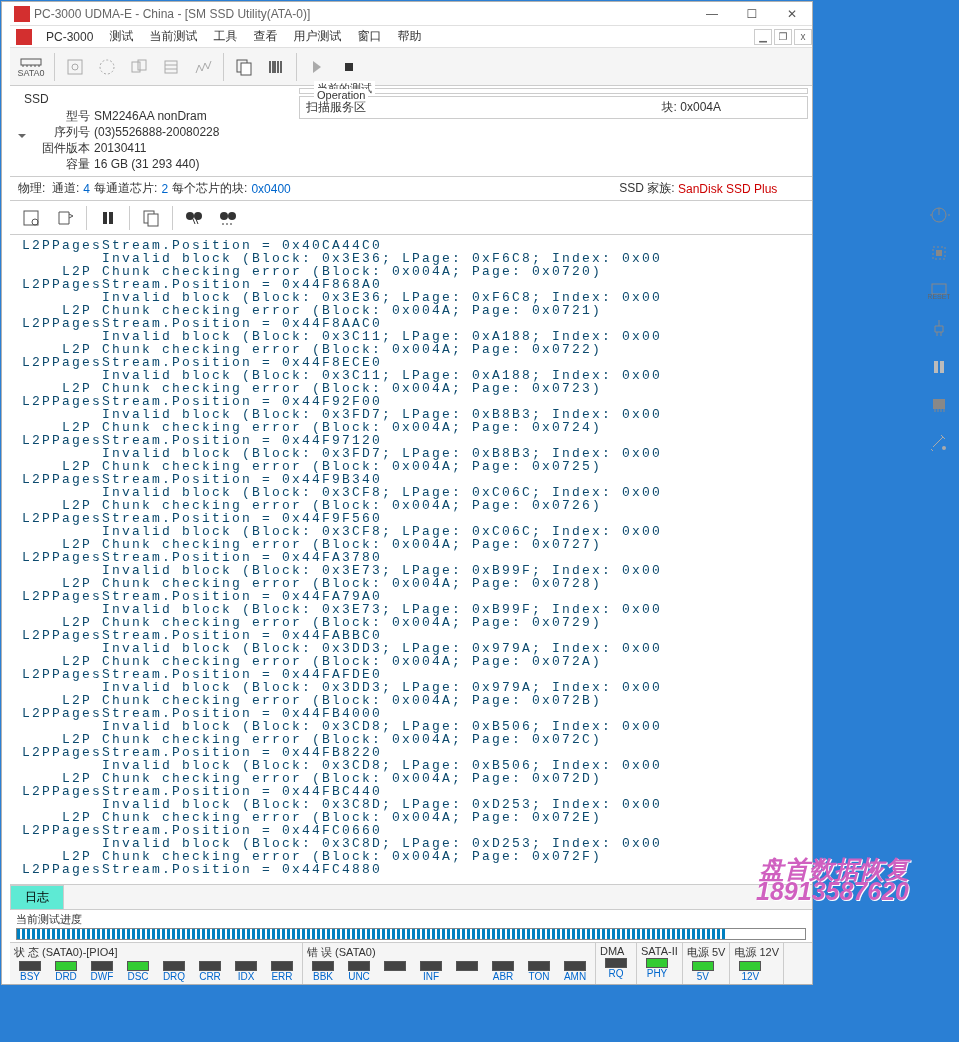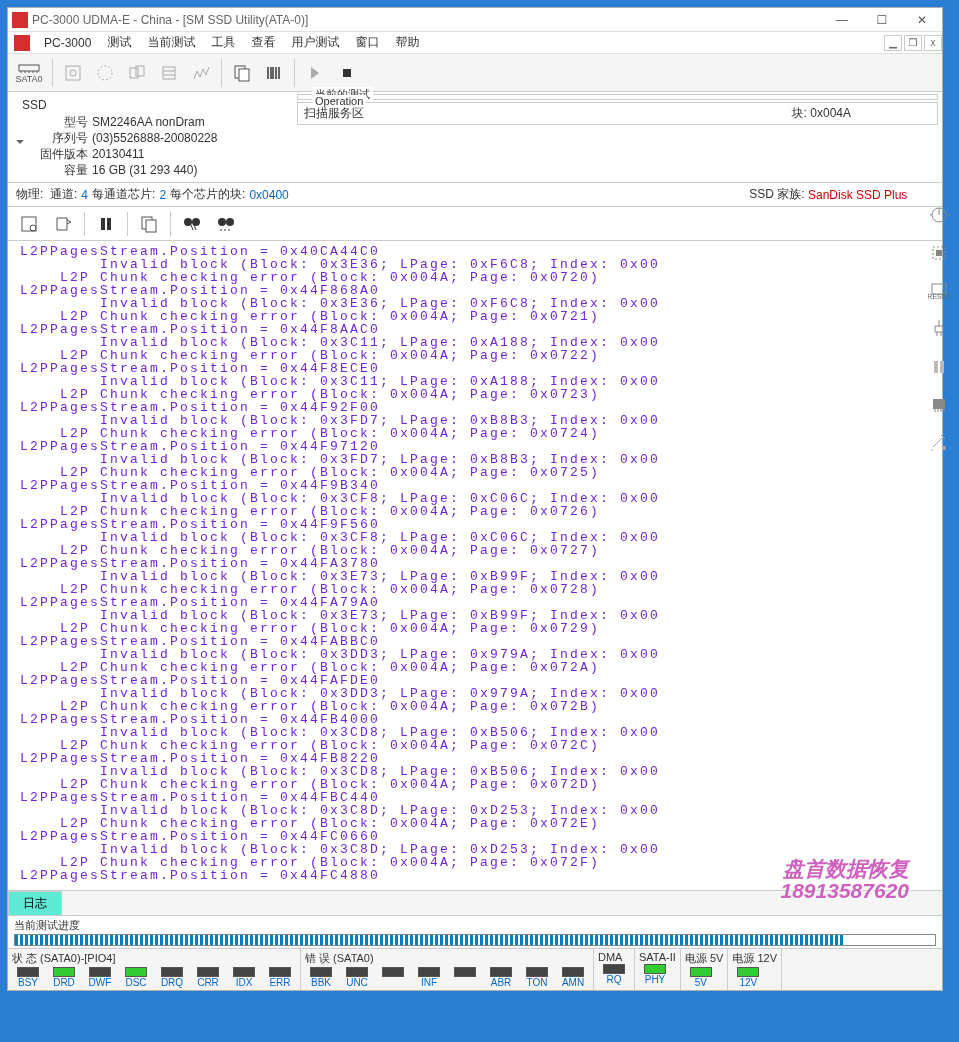--- a/index.html
+++ b/index.html
@@ -1,17 +1,17 @@
 <!DOCTYPE html>
 <html><head>
 <meta charset="utf-8">
 <style>
 * { margin: 0; padding: 0; box-sizing: border-box; font-family: "Microsoft YaHei", Tahoma, sans-serif; }
 body { background: #2a7fd4; width: 959px; height: 1042px; overflow: hidden; font-size: 12px; }
-.window { background: #fff; border: 1px solid #b0b0b0; width: 936px; margin: 7px; }
+.window { background: #fff; border: 1px solid #b0b0b0; width: 812px; margin: 1px; padding-left: 8px; }
 .titlebar { display: flex; align-items: center; height: 24px; background: #fff; border-bottom: 1px solid #e0e0e0; }
 .titlebar .appicon { width: 16px; height: 16px; background: #d32f2f; margin: 0 4px; }
 .titlebar .title { flex: 1; color: #666; font-size: 12px; }
 .titlebar .winbtns { display: flex; }
 .titlebar .winbtn { width: 40px; height: 24px; display: flex; align-items: center; justify-content: center; color: #555; }
 .menubar { display: flex; align-items: center; height: 22px; background: #fff; border-bottom: 1px solid #e0e0e0; font-size: 12px; }
 .menubar .appicon2 { width: 16px; height: 16px; background: #d32f2f; margin: 0 6px; }
 .menubar .mitem { padding: 0 8px; color: #333; }
 .menubar .spacer { flex: 1; }
 .menubar .mdibtn { width: 18px; height: 16px; display: flex; align-items: center; justify-content: center; color: #666; font-size: 10px; border: 1px solid #ccc; margin-left: 2px; }
@@ -35,24 +35,24 @@
 .physrow { display: flex; align-items: center; padding: 3px 8px; border-bottom: 1px solid #ccc; font-size: 12px; background: #fff; }
 .physrow .label { color: #333; }
 .physrow .val { color: #0066cc; margin: 0 4px; }
 .physrow .spacer { flex: 1; }
 .physrow .family { color: #333; }
 .physrow .familyval { color: #cc0000; }
 .logtoolbar { display: flex; align-items: center; height: 34px; padding: 4px 8px; gap: 8px; border-bottom: 1px solid #ccc; background: #fff; }
 .ltbtn { width: 26px; height: 26px; display: flex; align-items: center; justify-content: center; }
 .ltsep { width: 1px; height: 24px; background: #ccc; }
 .logarea { height: 650px; overflow: hidden; background: #fff; padding: 4px 2px 4px 12px; border-bottom: 1px solid #ccc; position: relative; }
-.logtext { font-family: "Courier New", monospace; font-size: 13px; color: #6d28d9; line-height: 13px; white-space: pre; letter-spacing: 2.2px; }
+.logtext { font-family: "Courier New", monospace; font-size: 13px; color: #0c4a6e; line-height: 13px; white-space: pre; letter-spacing: 2.2px; }
 .sidetools { position: absolute; right: 4px; top: 202px; width: 32px; display: flex; flex-direction: column; align-items: center; gap: 12px; }
 .sidebtn { width: 26px; height: 26px; display: flex; align-items: center; justify-content: center; color: #666; }
-.watermark { position: absolute; right: 50px; bottom: 140px; font-size: 21px; font-weight: bold; font-style: italic; text-align: right; line-height: 22px; }
+.watermark { position: absolute; right: 50px; bottom: 140px; font-size: 25px; font-weight: bold; font-style: italic; text-align: right; line-height: 22px; }
 .watermark .wm1 { color: #d060c0; text-shadow: 1px 1px 0 #fff; }
 .watermark .wm2 { color: #d060c0; text-shadow: 1px 1px 0 #fff; }
 .tabbar { display: flex; border-bottom: 1px solid #ccc; background: #f5f5f5; }
 .tab { padding: 3px 14px; background: #5eead4; border: 1px solid #ccc; border-bottom: none; font-size: 12px; }
 .progressrow { padding: 2px 6px; border-bottom: 1px solid #ccc; background: #fff; }
 .progresslabel { color: #333; font-size: 11px; }
 .progressbar { height: 12px; background: #fff; border: 1px solid #888; position: relative; overflow: hidden; margin-top: 1px; }
 .progressfill { height: 100%; background: repeating-linear-gradient(90deg, #0080c0 0, #0080c0 3px, #fff 3px, #fff 5px); }
 .statusbar { display: flex; background: #f5f5f5; font-size: 11px; }
 .sgroup { padding: 2px 4px; border-right: 1px solid #ccc; }

